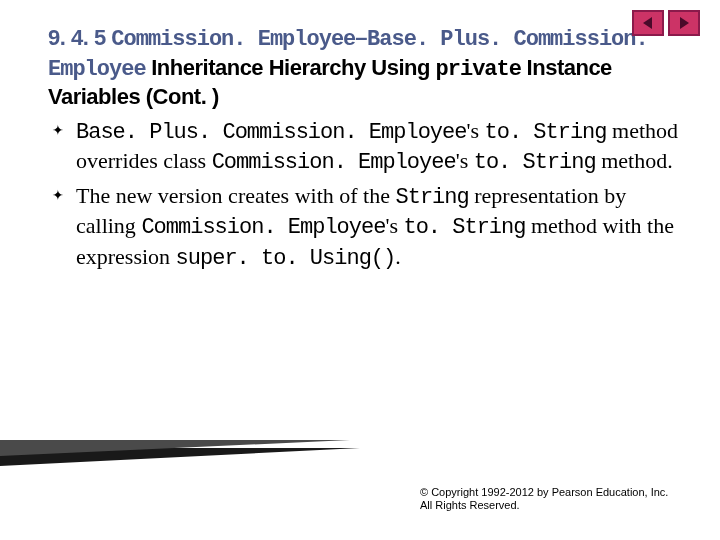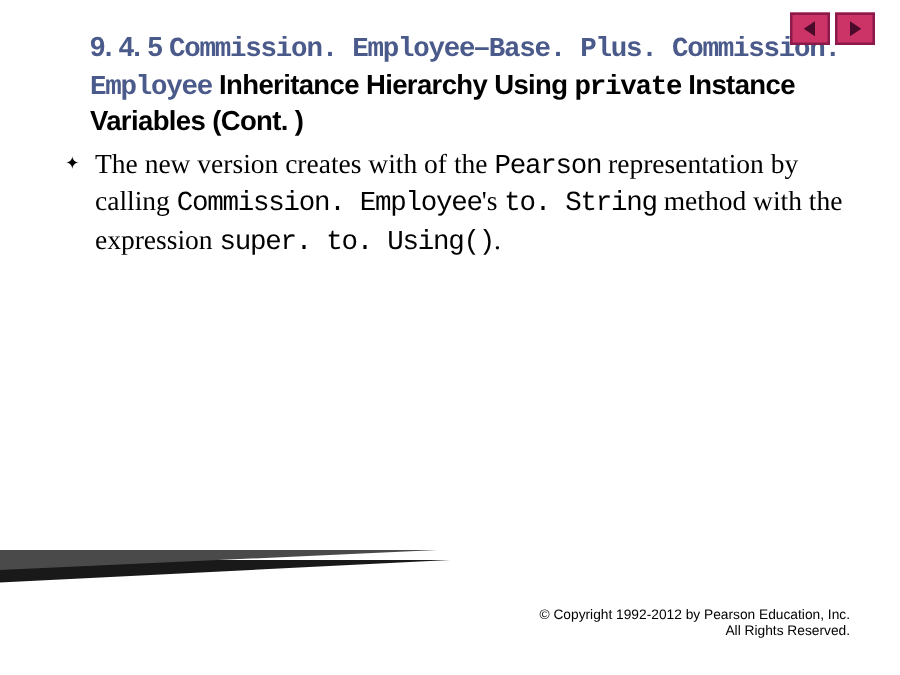--- a/index.html
+++ b/index.html
@@ -31,21 +31,20 @@
   .nav-btn svg { display: block; }
   .content {
     padding: 24px 40px 0 48px;
   }
   .heading {
     font-family: "Trebuchet MS", sans-serif;
     font-weight: bold;
     font-size: 22px;
     line-height: 1.25;
     letter-spacing: -0.5px;
-    margin-left: 24px;
   }
   .heading .code {
     font-family: "Courier New", monospace;
     font-weight: bold;
     letter-spacing: -1px;
   }
   .blue { color: #4a5a8a; }
   .sep { font-family: Arial, sans-serif; }
   ul { list-style: none; margin-top: 6px; }
   li {
@@ -86,21 +85,21 @@
     position: absolute;
     left: 0; top: 0;
     border-top: 16px solid #4a4a4a;
     border-right: 350px solid transparent;
   }
   .copyright {
     position: absolute;
     bottom: 28px;
     right: 40px;
     width: 260px;
-    text-align: right;
+    text-align: left;
     font-family: "Trebuchet MS", sans-serif;
     font-size: 11px;
     line-height: 1.2;
     color: #000;
   }
 </style>
 </head>
 <body>
 
 <div class="nav">
@@ -114,21 +113,22 @@
         <polygon points="3,1 3,13 12,7" fill="#4a0a2a"></polygon>
       </svg>
   </div>
 </div>
 
 <div class="content">
   <div class="heading">
     <span class="blue">9. 4. 5 </span><span class="code blue">Commission. Employee</span><span class="blue sep">–</span><span class="code blue">Base. Plus. Commission. Employee</span><span> Inheritance Hierarchy Using </span><span class="code">private</span><span> Instance Variables (Cont. )</span>
   </div>
   <ul id="bullet-list">
-      <li><span>The new version creates with of the </span><span class="mono">Pearson</span><span> representation by calling </span><span class="mono">Commission. Employee</span><span>'s </span><span class="mono">to. String</span><span> method with the expression </span><span class="mono">super. to. Using()</span><span>.</span></li>
+      <li><span class="mono">Base. Plus. Commission. Employee</span><span>'s </span><span class="mono">to. String</span><span> method overrides class </span><span class="mono">Commission. Employee</span><span>'s </span><span class="mono">to. String</span><span> method.</span></li>
+      <li><span>The new version creates with of the </span><span class="mono">String</span><span> representation by calling </span><span class="mono">Commission. Employee</span><span>'s </span><span class="mono">to. String</span><span> method with the expression </span><span class="mono">super. to. Using()</span><span>.</span></li>
     </ul>
 </div>
 
 <div class="wedge">
   <div class="shadow"></div>
   <div class="main"></div>
 </div>
 
 <div class="copyright">© Copyright 1992-2012 by Pearson Education, Inc. All Rights Reserved.</div>
 

